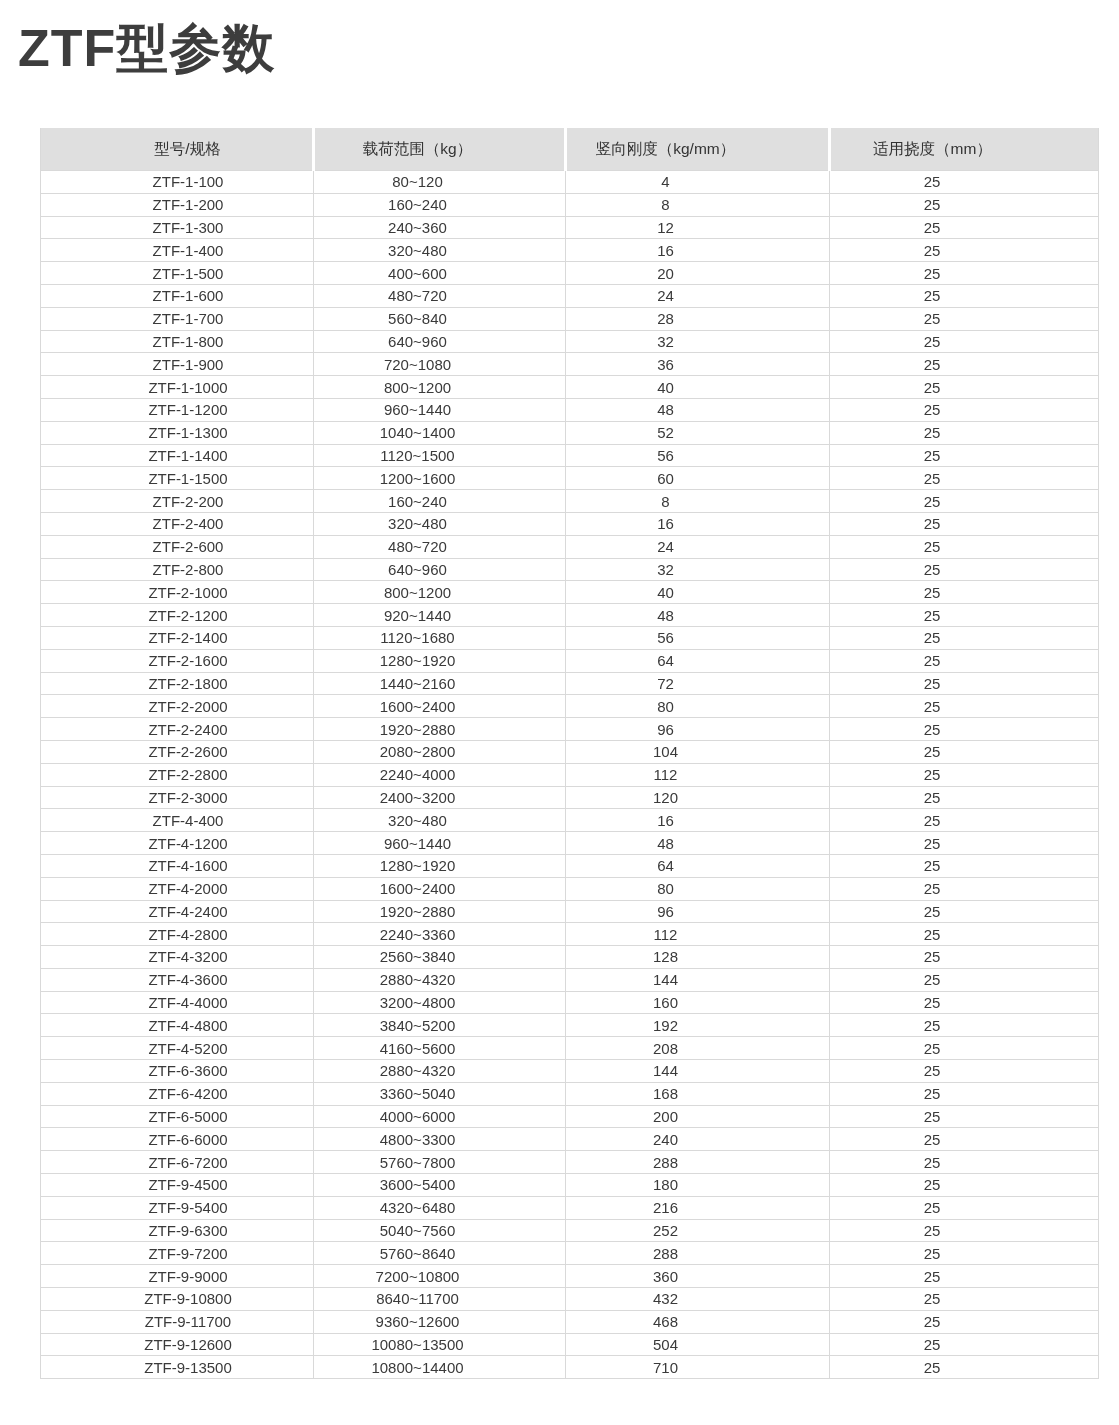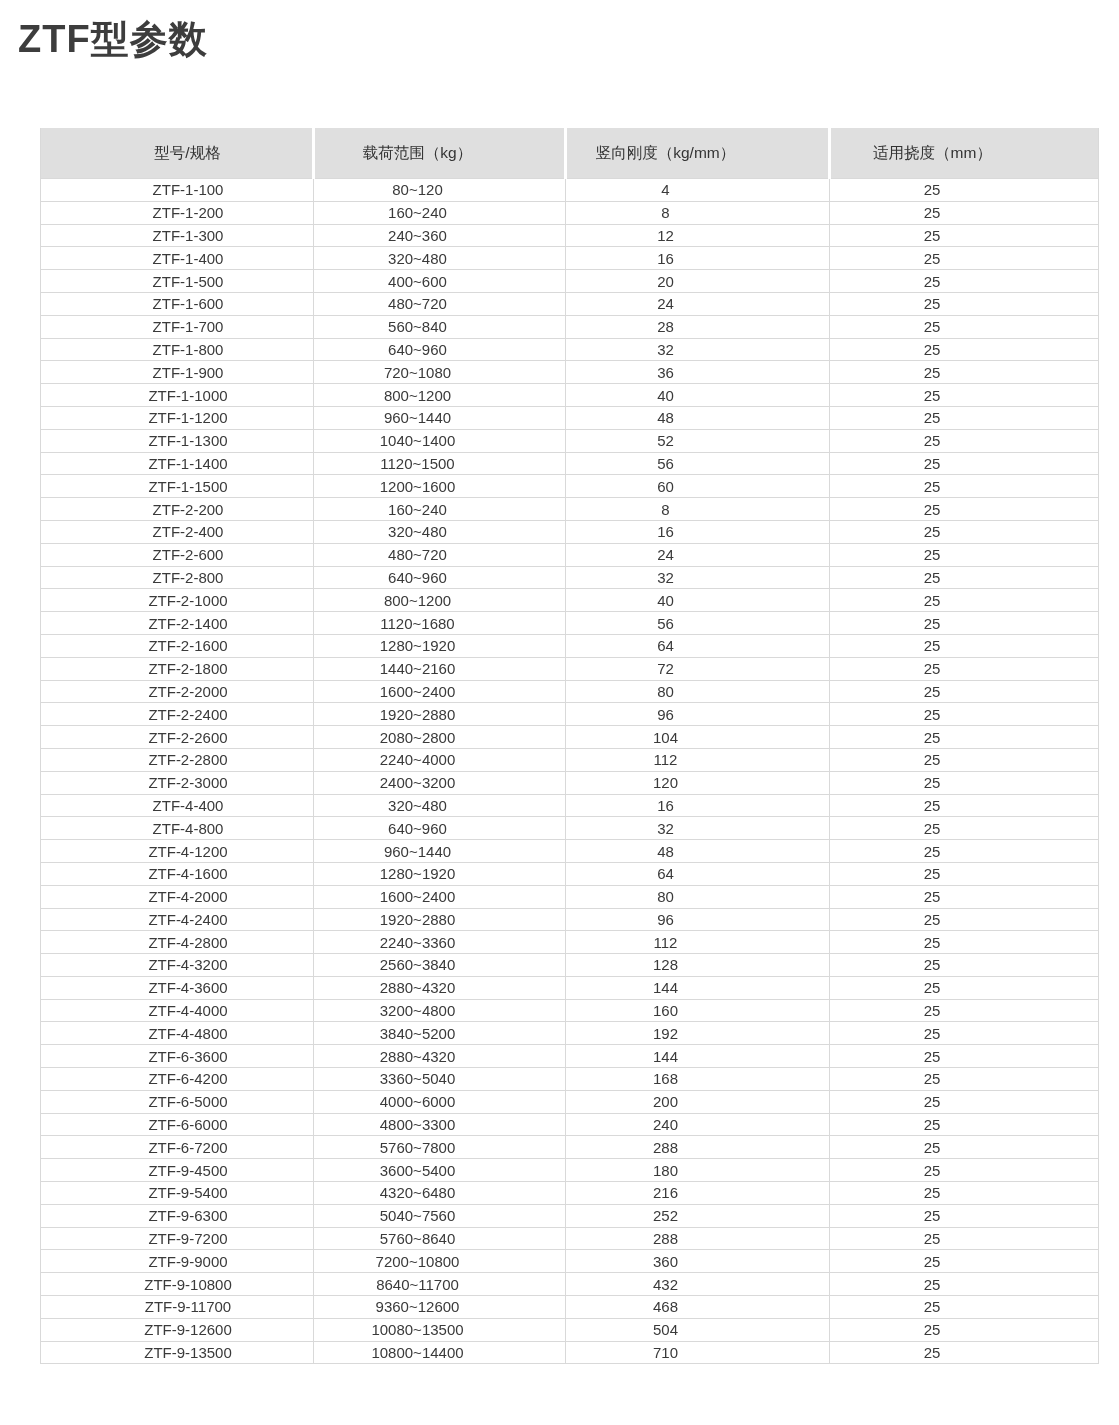--- a/index.html
+++ b/index.html
@@ -13,21 +13,21 @@
     height: 1425px;
     font-family: "Liberation Sans", sans-serif;
     color: #333333;
     overflow: hidden;
   }
   .page-title {
     position: absolute;
     left: 18px;
     top: 14px;
     margin: 0;
-    font-size: 38px;
+    font-size: 52px;
     font-weight: 600;
     letter-spacing: 1px;
     color: #3d3d3d;
   }
   table.params {
     position: absolute;
     left: 40px;
     top: 128px;
     width: 1058px;
     border-collapse: collapse;
@@ -35,21 +35,21 @@
     border-left: 1px solid #d9d9d9;
     border-right: 1px solid #d9d9d9;
   }
   col.c1 { width: 273px; }
   col.c2 { width: 252px; }
   col.c3 { width: 264px; }
   col.c4 { width: 269px; }
 
   table.params th {
     background: #dfdfdf;
-    height: 50px;
+    height: 42px;
     font-weight: 400;
     font-size: 15.5px;
     color: #333333;
     text-align: center;
     padding: 0;
     border-right: 3px solid #ffffff;
     border-bottom: 1px solid #d9d9d9;
     vertical-align: middle;
     white-space: nowrap;
     overflow: hidden;
@@ -206,20 +206,26 @@
         <td>32</td>
         <td>25</td>
       </tr>
       <tr>
         <td>ZTF-2-1000</td>
         <td>800~1200</td>
         <td>40</td>
         <td>25</td>
       </tr>
       <tr>
+        <td>ZTF-2-1200</td>
+        <td>920~1440</td>
+        <td>48</td>
+        <td>25</td>
+      </tr>
+      <tr>
         <td>ZTF-2-1400</td>
         <td>1120~1680</td>
         <td>56</td>
         <td>25</td>
       </tr>
       <tr>
         <td>ZTF-2-1600</td>
         <td>1280~1920</td>
         <td>64</td>
         <td>25</td>
@@ -260,26 +266,20 @@
         <td>120</td>
         <td>25</td>
       </tr>
       <tr>
         <td>ZTF-4-400</td>
         <td>320~480</td>
         <td>16</td>
         <td>25</td>
       </tr>
       <tr>
-        <td>ZTF-4-800</td>
-        <td>640~960</td>
-        <td>32</td>
-        <td>25</td>
-      </tr>
-      <tr>
         <td>ZTF-4-1200</td>
         <td>960~1440</td>
         <td>48</td>
         <td>25</td>
       </tr>
       <tr>
         <td>ZTF-4-1600</td>
         <td>1280~1920</td>
         <td>64</td>
         <td>25</td>
@@ -320,20 +320,26 @@
         <td>160</td>
         <td>25</td>
       </tr>
       <tr>
         <td>ZTF-4-4800</td>
         <td>3840~5200</td>
         <td>192</td>
         <td>25</td>
       </tr>
       <tr>
+        <td>ZTF-4-5200</td>
+        <td>4160~5600</td>
+        <td>208</td>
+        <td>25</td>
+      </tr>
+      <tr>
         <td>ZTF-6-3600</td>
         <td>2880~4320</td>
         <td>144</td>
         <td>25</td>
       </tr>
       <tr>
         <td>ZTF-6-4200</td>
         <td>3360~5040</td>
         <td>168</td>
         <td>25</td>

